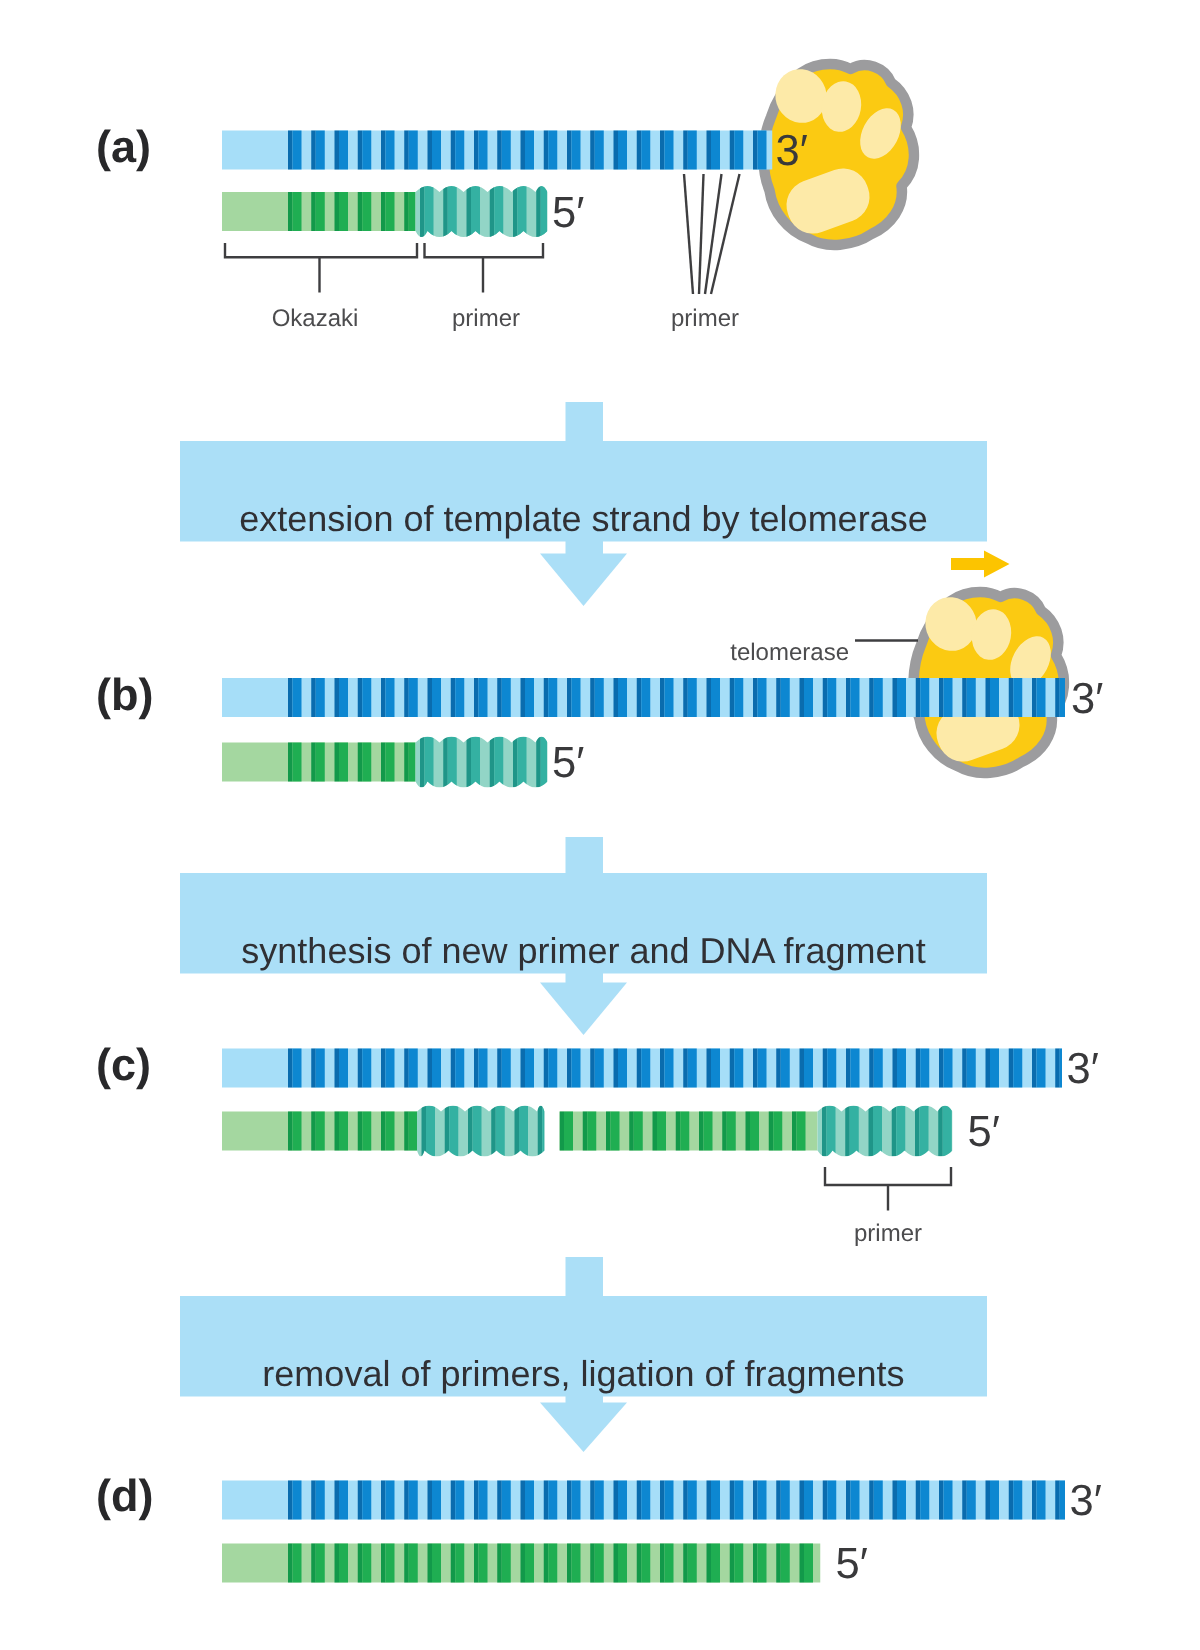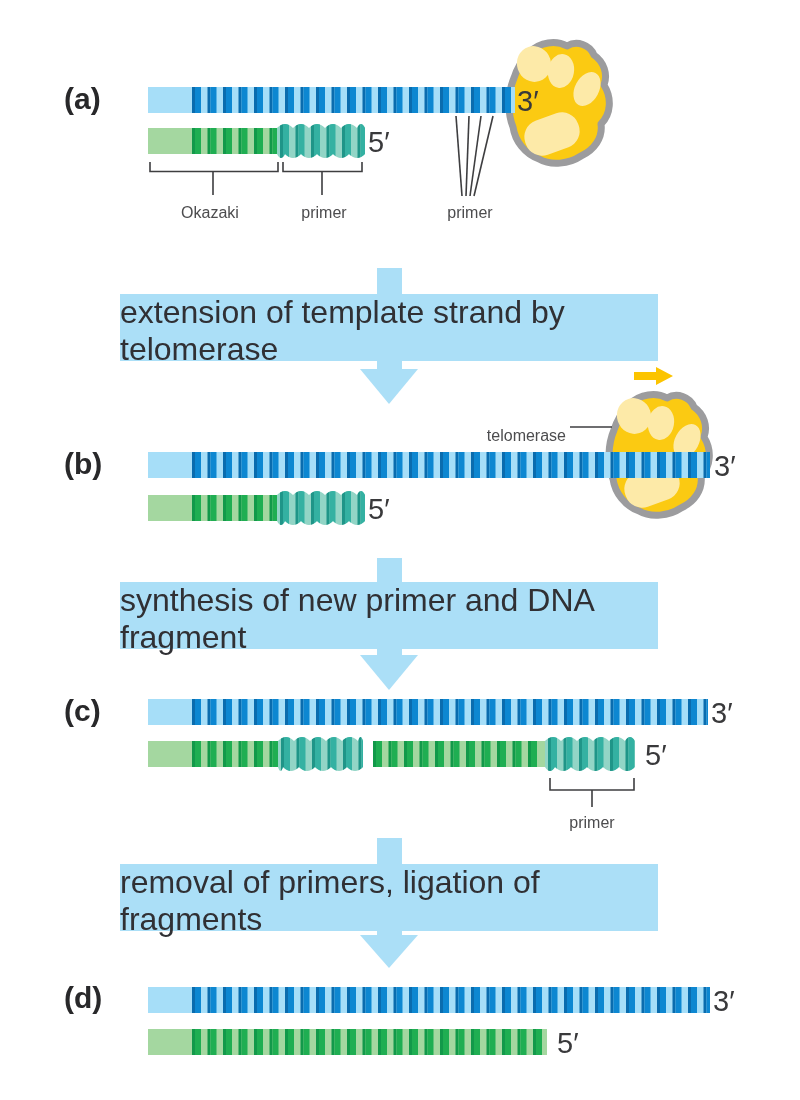--- a/index.html
+++ b/index.html
@@ -9,22 +9,22 @@
   }
   .abs{position:absolute;}
   .panel-letter{
     position:absolute;font-size:30px;font-weight:700;color:var(--text-dark);
   }
   .prime{
     position:absolute;font-size:29px;font-weight:500;color:var(--text-prime);
   }
   .banner{
     position:absolute;left:120px;width:538px;height:67px;background:var(--banner-bg);
-    display:flex;align-items:flex-start;justify-content:center;
-    font-size:32px;color:var(--text-banner);
+    display:flex;align-items:flex-end;justify-content:center;
+    font-size:24px;color:var(--text-banner);
   }
   .glabel{
     position:absolute;font-size:16px;line-height:26px;color:var(--text-gray);
     text-align:center;
   }
   .strand{position:absolute;}
 </style>
 </head>
 <body>
 

